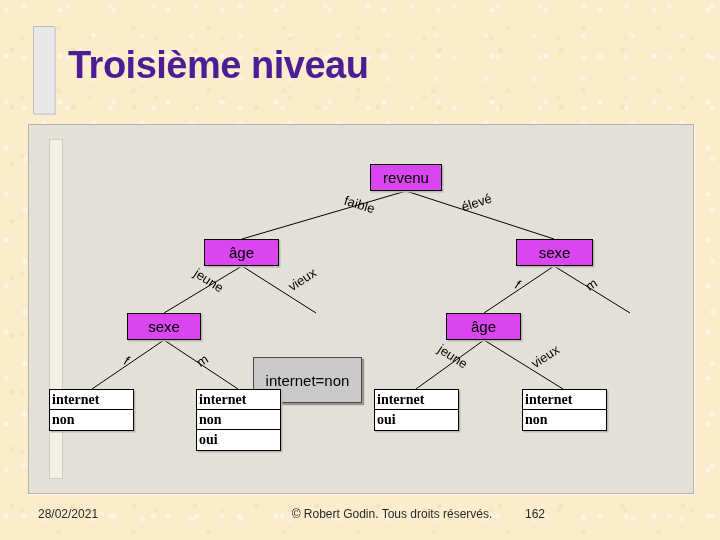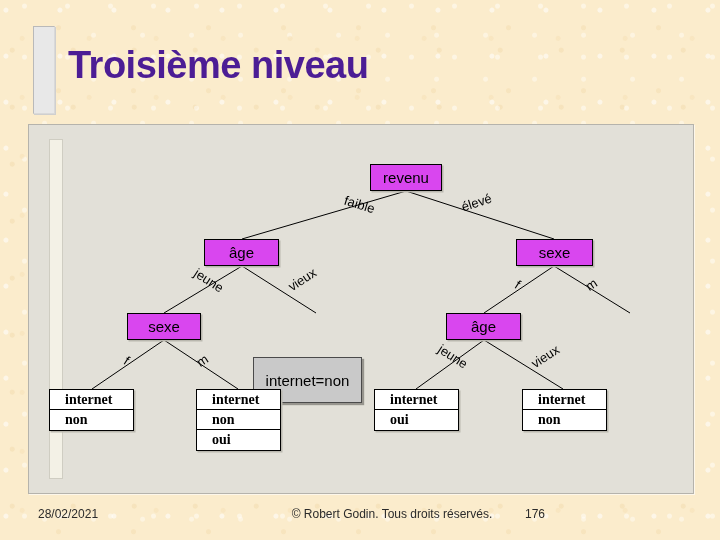--- a/index.html
+++ b/index.html
@@ -82,21 +82,21 @@
     background:#ffffff;
     border:1px solid #000;
     box-sizing:border-box;
     font-family:"Liberation Serif", serif;
     box-shadow:1.5px 1.5px 0 #b9b7ae;
   }
   .table-node .th,
   .table-node .td{
     box-sizing:border-box;
     height:20px;line-height:19px;
-    padding:0 15px;
+    padding:0 2px;
     font-size:14px;color:#000;
   }
   .table-node .th{font-weight:bold;border-bottom:1px solid #000;}
   .table-node .td{border-bottom:1px solid #000;font-weight:bold;}
   .table-node .td:last-child{border-bottom:none;}
 
   
   .edge-label{
     position:absolute;z-index:4;
     font-size:13px;color:#000;
@@ -178,14 +178,14 @@
       <div class="table-node" style="left: 493px; top: 264px; width: 85px;">
         <div class="th">internet</div>
         <div class="td">non</div>
       </div>
     </div>
 </div>
 
 <div class="footer">
   <div class="footer-date">28/02/2021</div>
   <div class="footer-center">© Robert Godin. Tous droits réservés.</div>
-  <div class="footer-page">176</div>
+  <div class="footer-page">162</div>
 </div>
 
 </body></html>

